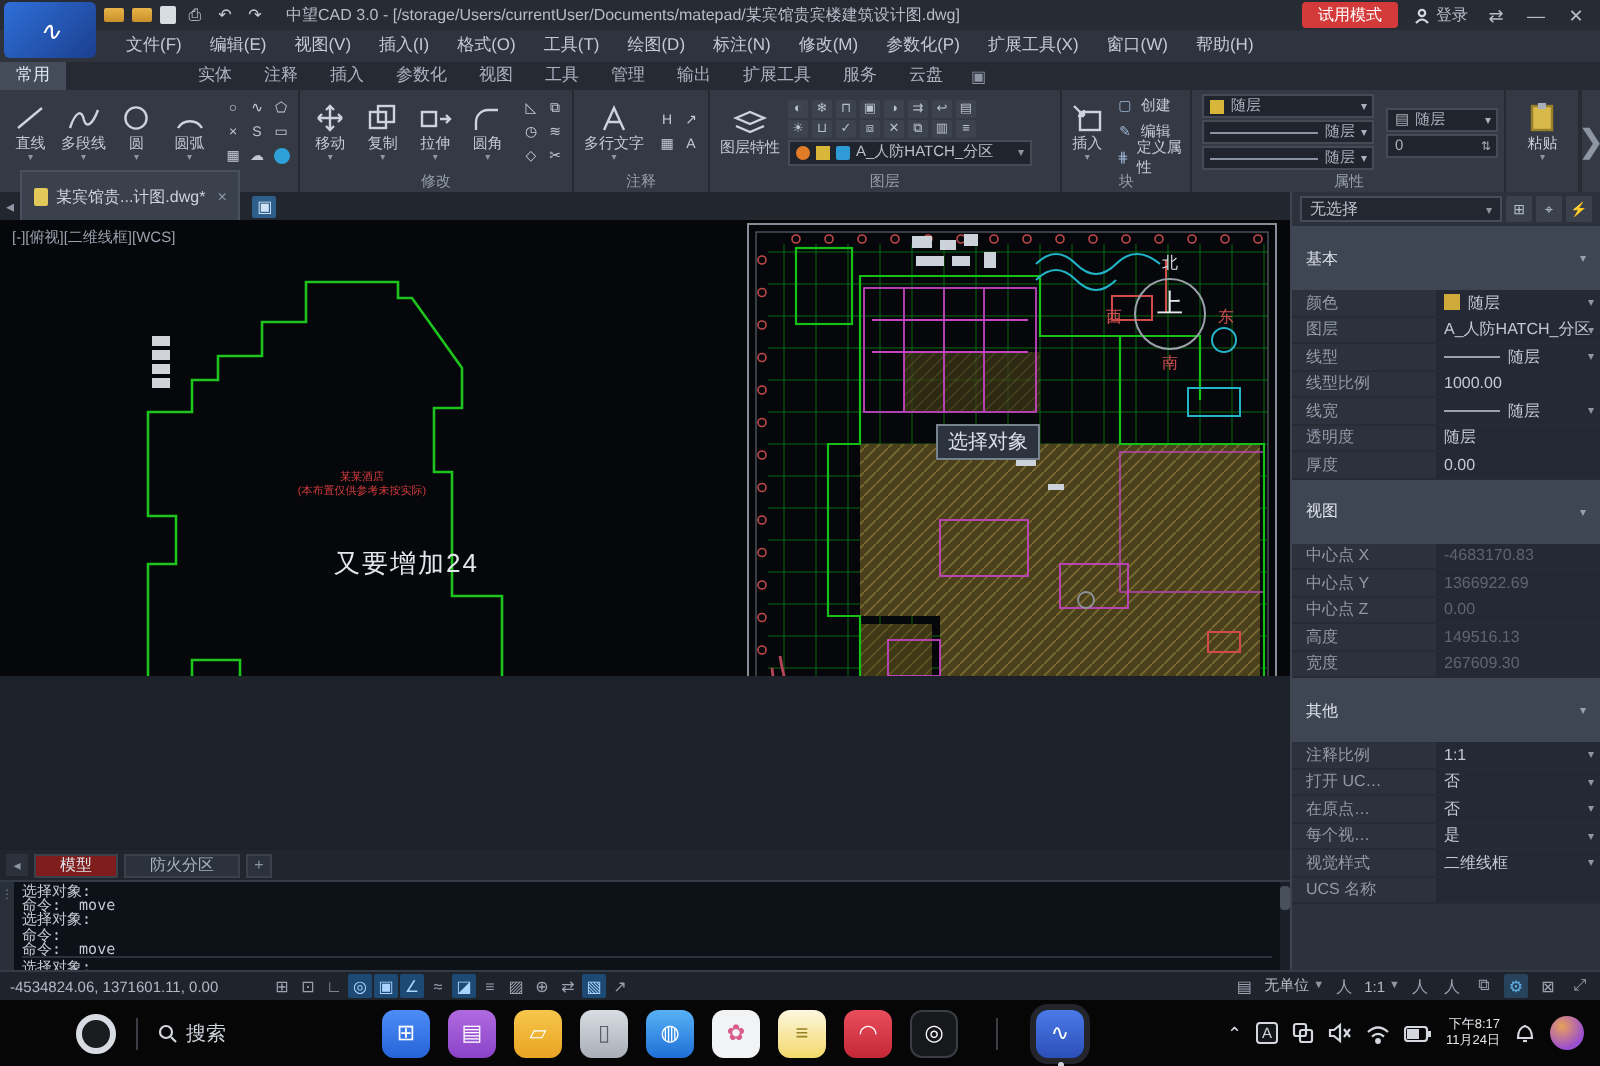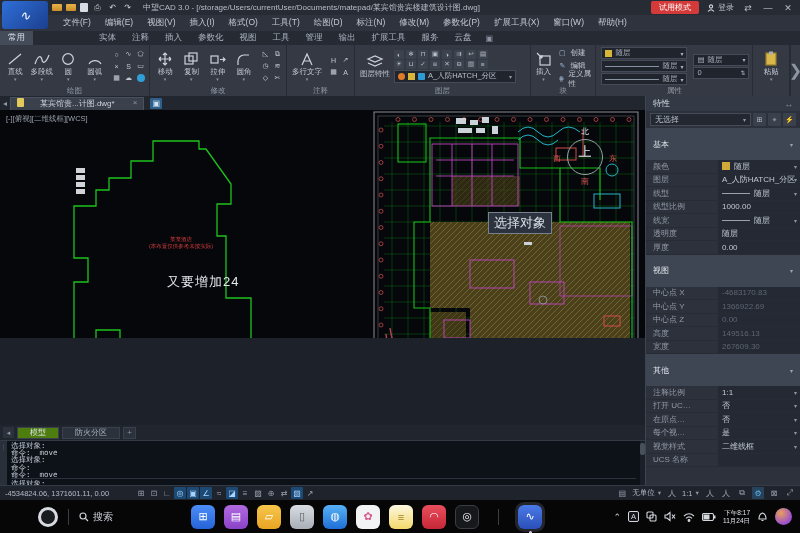--- a/index.html
+++ b/index.html
@@ -53,31 +53,31 @@
   .stackcol { display:flex; flex-direction:column; justify-content:center; gap:1px; margin-left:2px; }
   .smalltool { display:flex; align-items:center; gap:3px; font-size:7.5px; color:#c3c9d4; height:12px; }
   .smalltool .ic { width:10px; text-align:center; color:#9fb8d8; font-size:7px; }
   .propfield { display:flex; align-items:center; gap:3px; background:#20242c; border:1px solid #444b57; height:12px; width:86px; padding:0 3px; font-size:7.5px; color:#a9b1be; }
   .pline { flex:1; border-top:1px solid #8a93a2; }
   .chev { width:10px; display:flex; align-items:center; justify-content:center; color:#8e96a4; border-left:1px solid #272b33; }
 
   
   .doctabs { position:absolute; left:0; top:96px; width:645px; height:14px; background:#22262e; display:flex; align-items:flex-end; }
   .tabnav { width:10px; text-align:center; font-size:8px; color:#8e96a4; align-self:center; }
-  .doctab { display:flex; gap:16px; background:#3a404c; height:13px; padding:0 6px; font-size:8px; color:#ccd2dc; border:1px solid #4a515e; border-bottom:none; }
+  .doctab { display:flex; align-items:center; gap:4px; background:#3a404c; height:13px; padding:12px 6px; font-size:8px; color:#ccd2dc; border:1px solid #4a515e; border-bottom:none; }
   .doc-ico { width:7px; height:9px; background:#e3c85a; border-radius:1px; }
   .tab-close { color:#8e96a4; font-size:8px; margin-left:2px; }
   .newdoc { margin-left:6px; width:12px; height:11px; background:#2e5f8a; border-radius:1px; align-self:center; display:flex; align-items:center; justify-content:center; font-size:8px; color:#cfe2f5; }
 
   
   .drawing { position:absolute; left:0; top:110px; width:645px; height:228px; background:#05070b; overflow:hidden; }
   .vplabel { position:absolute; left:6px; top:4px; font-size:7.5px; color:#9aa1ad; }
   .rednote { position:absolute; color:#d23b3b; font-size:5.5px; line-height:7px; text-align:center; }
   .whitenote { position:absolute; color:#e3e7ec; font-size:13px; letter-spacing:1px; }
-  .tooltip { position:absolute; left:468px; top:100px; background:#2c333f; border:1px solid #77828f; color:#dbe0e8; font-size:13px; padding:1px 5px;margin-left:20px; }
+  .tooltip { position:absolute; left:468px; top:100px; background:#2c333f; border:1px solid #77828f; color:#dbe0e8; font-size:10px; padding:1px 5px; }
   .compass { position:absolute; left:563px; top:25px; width:44px; height:44px; }
   .compass .ring { position:absolute; left:4px; top:4px; width:36px; height:36px; border:1px solid #9aa1a9; border-radius:50%; }
   .compass .c-c { position:absolute; left:0; top:8px; width:44px; text-align:center; color:#e6eaef; font-size:13px; }
   .compass .c-n { position:absolute; left:0; top:-9px; width:44px; text-align:center; color:#d8dde2; font-size:8px; }
   .compass .c-s { position:absolute; left:0; bottom:-8px; width:44px; text-align:center; color:#cf5050; font-size:8px; }
   .compass .c-w { position:absolute; left:-10px; top:18px; color:#cf5050; font-size:8px; }
   .compass .c-e { position:absolute; right:-10px; top:18px; color:#cf5050; font-size:8px; }
 
   
   .props { position:absolute; left:645px; top:96px; width:155px; height:389px; background:#2c313b; border-left:1px solid #3e4551; font-size:8px; }
@@ -95,21 +95,21 @@
   .p-row .pv { flex:1; height:100%; background:#242933; display:flex; align-items:center; padding:0 4px; color:#c2c9d4; position:relative; }
   .p-row .pv.grey { color:#5d6573; }
   .p-row .pv .dd { position:absolute; right:3px; color:#8e96a4; font-size:6px; }
   .p-row .ltline { display:inline-block; width:28px; border-top:1px solid #9aa2ae; margin-right:4px; }
   .p-row .csw { width:8px; height:8px; background:#cfa93a; margin-right:4px; }
 
   
   .laytabs { position:absolute; left:0; top:425px; width:645px; height:15px; background:#21252e; display:flex; align-items:center; gap:3px; padding-left:3px; font-size:8px; }
   .lt-nav { width:11px; height:11px; background:#2c323c; display:flex; align-items:center; justify-content:center; color:#8e96a4; font-size:7px; }
   .ltab { height:12px; padding:0 12px; display:flex; align-items:center; background:#2c323c; color:#aab2c0; border:1px solid #3a414d; }
-  .ltab.active { background:#4d7c0f; color:#dde2ea;text-align:right; }
+  .ltab.active { background:#7f1d1d; color:#dde2ea;text-align:right; }
   .lt-add { width:13px; height:12px; background:#2c323c; border:1px solid #3a414d; display:flex; align-items:center; justify-content:center; color:#8e96a4; }
 
   
   .cmd { position:absolute; left:0; top:440px; width:645px; height:45px; background:#0d1118; border-top:1px solid #333b47; display:flex; }
   .cmd-handle { width:7px; background:#2a303a; color:#7e8694; font-size:6px; display:flex; align-items:flex-start; justify-content:center; padding-top:2px; }
   .cmd-body { flex:1; display:flex; flex-direction:column; padding:1px 4px; font-family:"DejaVu Sans Mono", monospace; font-size:7.5px; color:#c2cad5; }
   .cmd-hist { flex:1; }
   .cmd-hist div { line-height:7.2px; }
   .cmd-input { border-top:1px solid #2b323e; line-height:9px; }
   .cmd-sb { width:5px; background:#1a1f28; display:flex; flex-direction:column; }
@@ -617,24 +617,20 @@
       <div class="ring"></div>
       <div class="c-n">北</div>
       <div class="c-w">西</div>
       <div class="c-c">上</div>
       <div class="c-e">东</div>
       <div class="c-s">南</div>
     </div>
   </div>
 
   <div class="props">
-    <div class="p-head">
-        <span>特性</span>
-        <span class="ph-ic">↔</span>
-      </div>
     <div class="p-selrow">
       <div class="p-select">
           <span>无选择</span>
           <span class="dd">▾</span>
         </div>
       <span class="p-selbtn">⊞</span>
       <span class="p-selbtn">⌖</span>
       <span class="p-selbtn yellow">⚡</span>
     </div>
 

